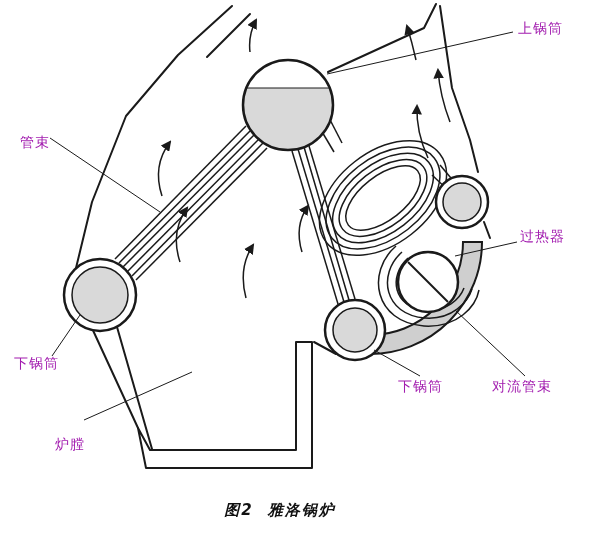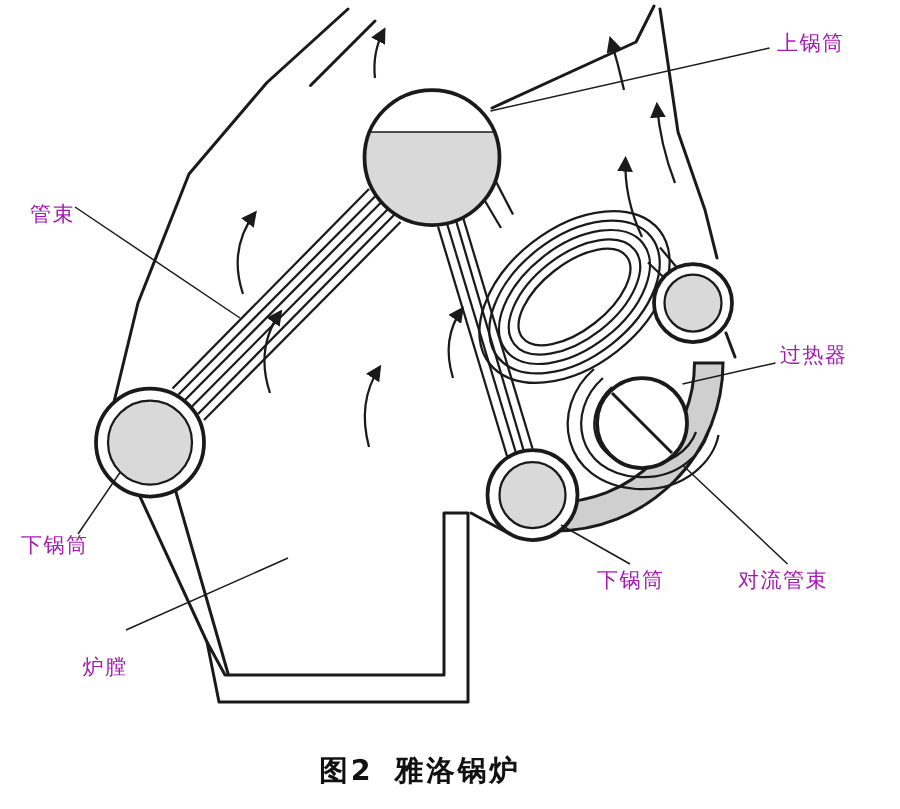--- a/index.html
+++ b/index.html
@@ -15,24 +15,25 @@
     position:absolute;
     font-size:14px;
     color:#a21caf;
     white-space:nowrap;
     letter-spacing:1px;
   }
   .caption{
     position:absolute;
     left:120px;top:501px;width:320px;
     text-align:center;
-    font-size:19px;
+    font-size:15px;
     font-weight:bold;
     color:#111111;
     letter-spacing:2px;
+    font-style:italic;
   }
   .caption .num{margin-right:14px;}
 </style>
 </head>
 <body>
 
 <div class="stage">
 
   <svg width="600" height="539" viewBox="0 0 600 539">
     <defs>

